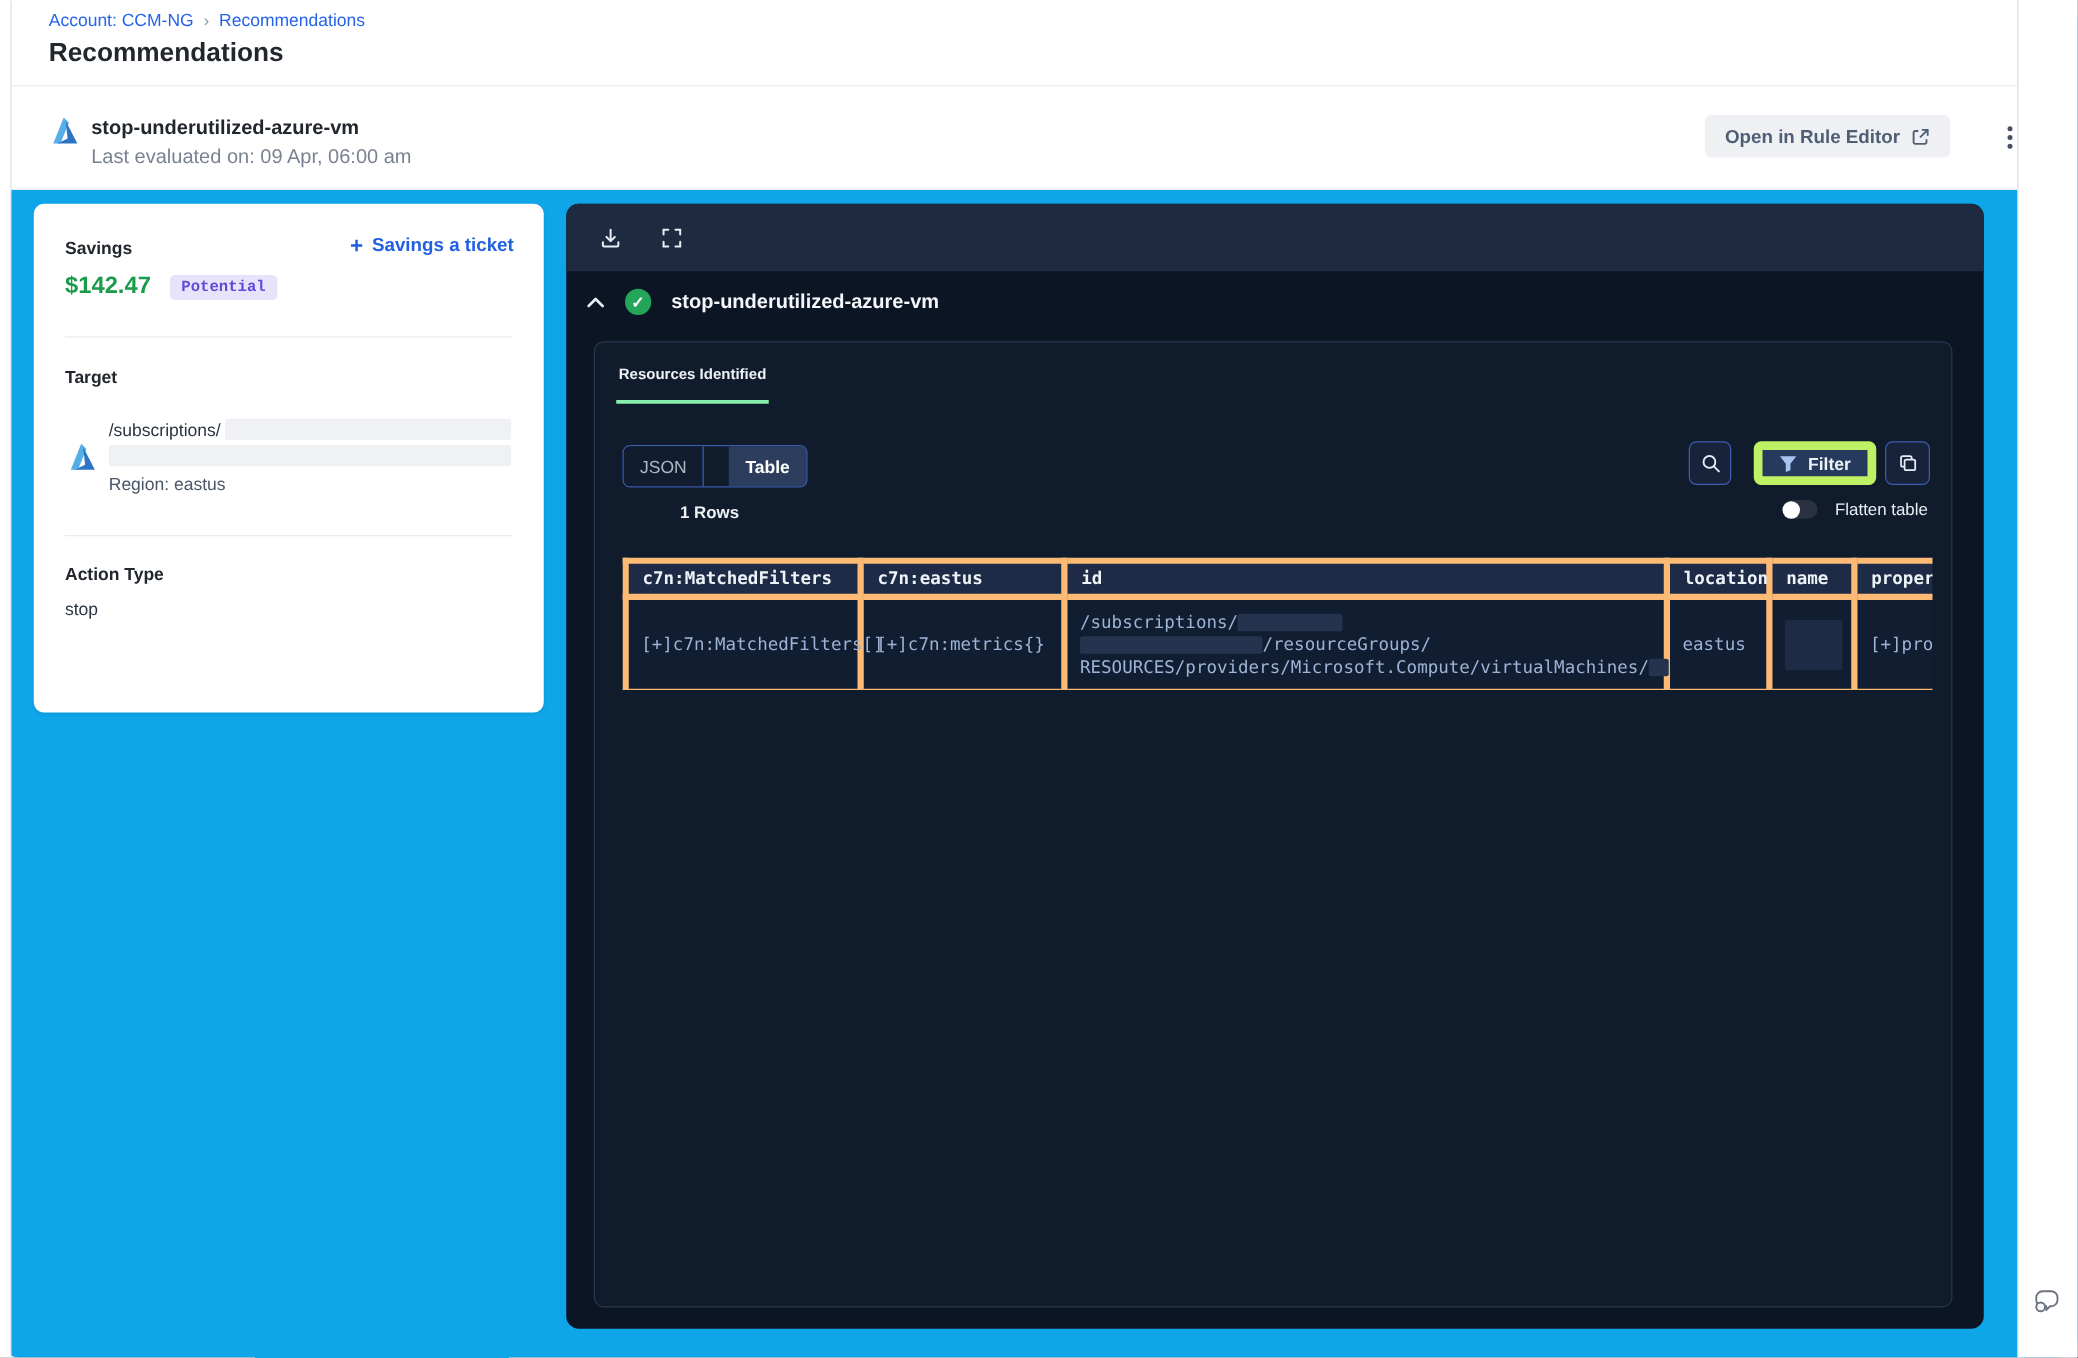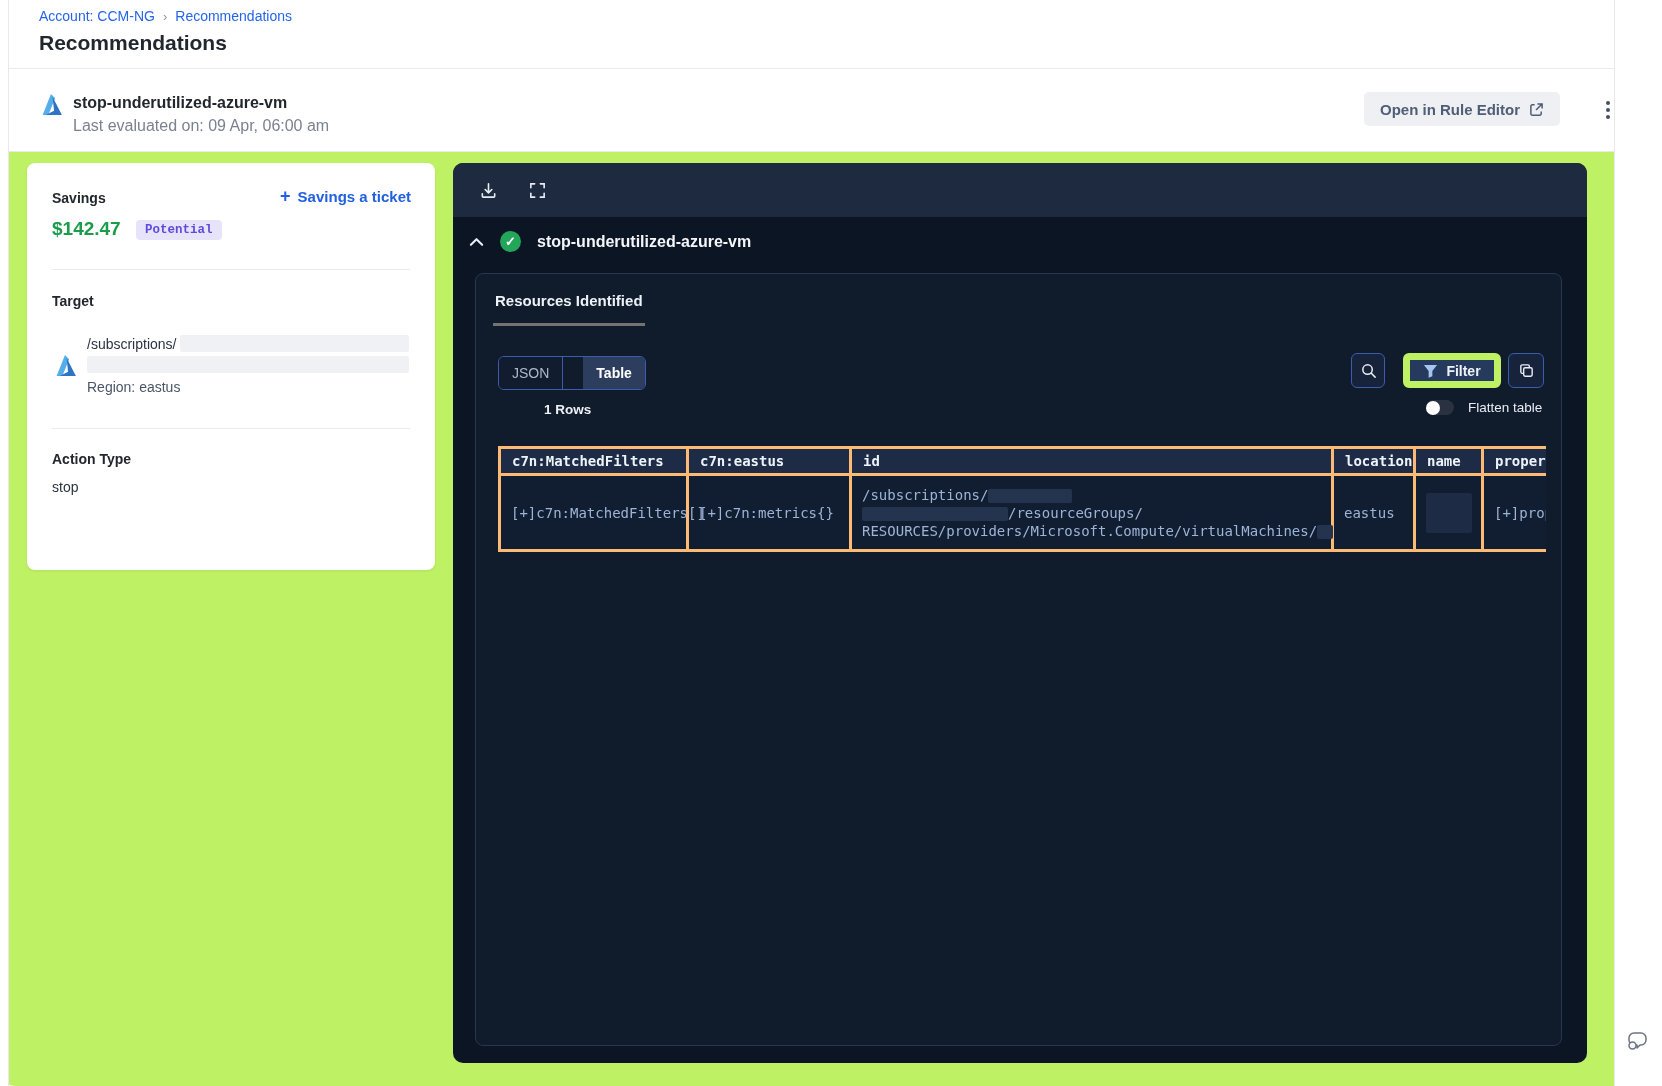--- a/index.html
+++ b/index.html
@@ -1,18 +1,18 @@
 <!DOCTYPE html>
 <html><head>
 <meta charset="utf-8">
 <style>
   * { margin:0; padding:0; box-sizing:border-box; }
   html,body { width:1662px; height:1086px; overflow:hidden; background:#ffffff;
     font-family:"Liberation Sans", sans-serif; }
-  .screen { position:relative; width:1662px; height:1086px; background:#bef264;border-radius:15px; }
+  .screen { position:relative; width:1662px; height:1086px; background:#0ea5e9;border-radius:15px; }
 
   
   .left-strip { position:absolute; left:0; top:0; width:9px; height:1086px;
     background:#ffffff; border-right:1px solid #e7e9ee; }
   .right-rail { position:absolute; left:1614px; top:0; width:48px; height:1086px;
     background:#ffffff; border-left:1px solid #e7e9ee; }
   .top-band { position:absolute; left:9px; top:0; width:1605px; height:152px;
     background:#ffffff; border-bottom:1px solid #e7e9ee; }
   .breadcrumb { position:absolute; left:30px; top:8px; font-size:14px; color:#2563eb;
     display:flex; align-items:center; gap:8px; }
@@ -65,22 +65,22 @@
   .icon-btn { background:none; border:none; cursor:pointer; display:flex; align-items:center;
     justify-content:center; padding:0; }
   .run-row { position:absolute; left:16px; top:68px; display:flex; align-items:center; gap:16px; }
   .check-circle { width:21px; height:21px; border-radius:50%; background:#23a55a; color:#fff;
     font-size:13px; font-weight:bold; display:flex; align-items:center; justify-content:center; }
   .run-title { font-size:16px; font-weight:bold; color:#f4f6f9; }
 
   .inner { position:absolute; left:22px; top:110px; width:1087px; height:773px;
     background:#101b2c; border:1px solid #273750; border-radius:8px; overflow:hidden; }
   .tab { position:absolute; left:17px; top:18px; background:none; border:none; cursor:pointer;
-    font-size:15px; font-weight:bold; color:#eef2f7; font-family:inherit; padding:0 2px 14px 2px;
-    border-bottom:3px solid #737373; }
+    font-size:12px; font-weight:bold; color:#eef2f7; font-family:inherit; padding:0 2px 14px 2px;
+    border-bottom:3px solid #86efac; }
 
   .seg { position:absolute; left:22px; top:82px; display:flex; border:1px solid #3c5cae;
     border-radius:6px; overflow:hidden; height:34px; }
   .seg button { border:none; cursor:pointer; font-family:inherit; font-size:14px; padding:0 13px; }
   .seg .json { background:#111c2e; color:#aeb9c8; border-right:1px solid #3c5cae; }
   .seg .table { background:#2c3d5e; color:#ffffff; font-weight:bold;margin-left:20px; }
 
   .search-btn { position:absolute; left:875px; top:79px; width:34px; height:35px;
     background:#16233a; border:1px solid #3c5cae; border-radius:6px; }
   .filter-btn { position:absolute; left:927px; top:79px; width:98px; height:35px;
@@ -94,21 +94,21 @@
   .flatten-wrap { position:absolute; left:950px; top:126px; display:flex; align-items:center; gap:14px; }
   .toggle { width:28px; height:15px; border-radius:8px; background:#2a3242; border:none;
     position:relative; cursor:pointer; }
   .toggle .knob { position:absolute; left:0px; top:0.5px; width:14px; height:14px; border-radius:50%;
     background:#ffffff; }
   .flatten-label { font-size:13.5px; color:#e8edf5; }
 
   .table-clip { position:absolute; left:22px; top:172px; width:1048px; height:106px; overflow:hidden; }
   table.res { border-collapse:collapse; table-layout:fixed; width:1250px;
     font-family:"DejaVu Sans Mono", monospace; font-size:14px; }
-  table.res th, table.res td { border:3px solid #fdba74; }
+  table.res th, table.res td { border:5px solid #fdba74; }
   table.res th { background:#1d2b47; color:#eef3f8; font-weight:bold; text-align:left;
     padding:4px 11px; height:26px; font-size:14px; }
   table.res td { height:76px; vertical-align:middle; padding:4px 10px; color:#9db4d6; background:#111d30; }
   .expander { color:#9db4d6; cursor:pointer; }
   .id-cell { color:#e2e8f0; line-height:18px; white-space:nowrap; }
   .redact { display:inline-block; vertical-align:middle; height:14px; background:#24344f; border-radius:2px; }
   .loc { color:#e2e8f0; }
   .name-redact { width:46px; height:40px; background:#1d2b44; border-radius:2px; }
 
   .chat-btn { position:absolute; left:1624px; top:1026px; width:30px; height:30px; background:none;

